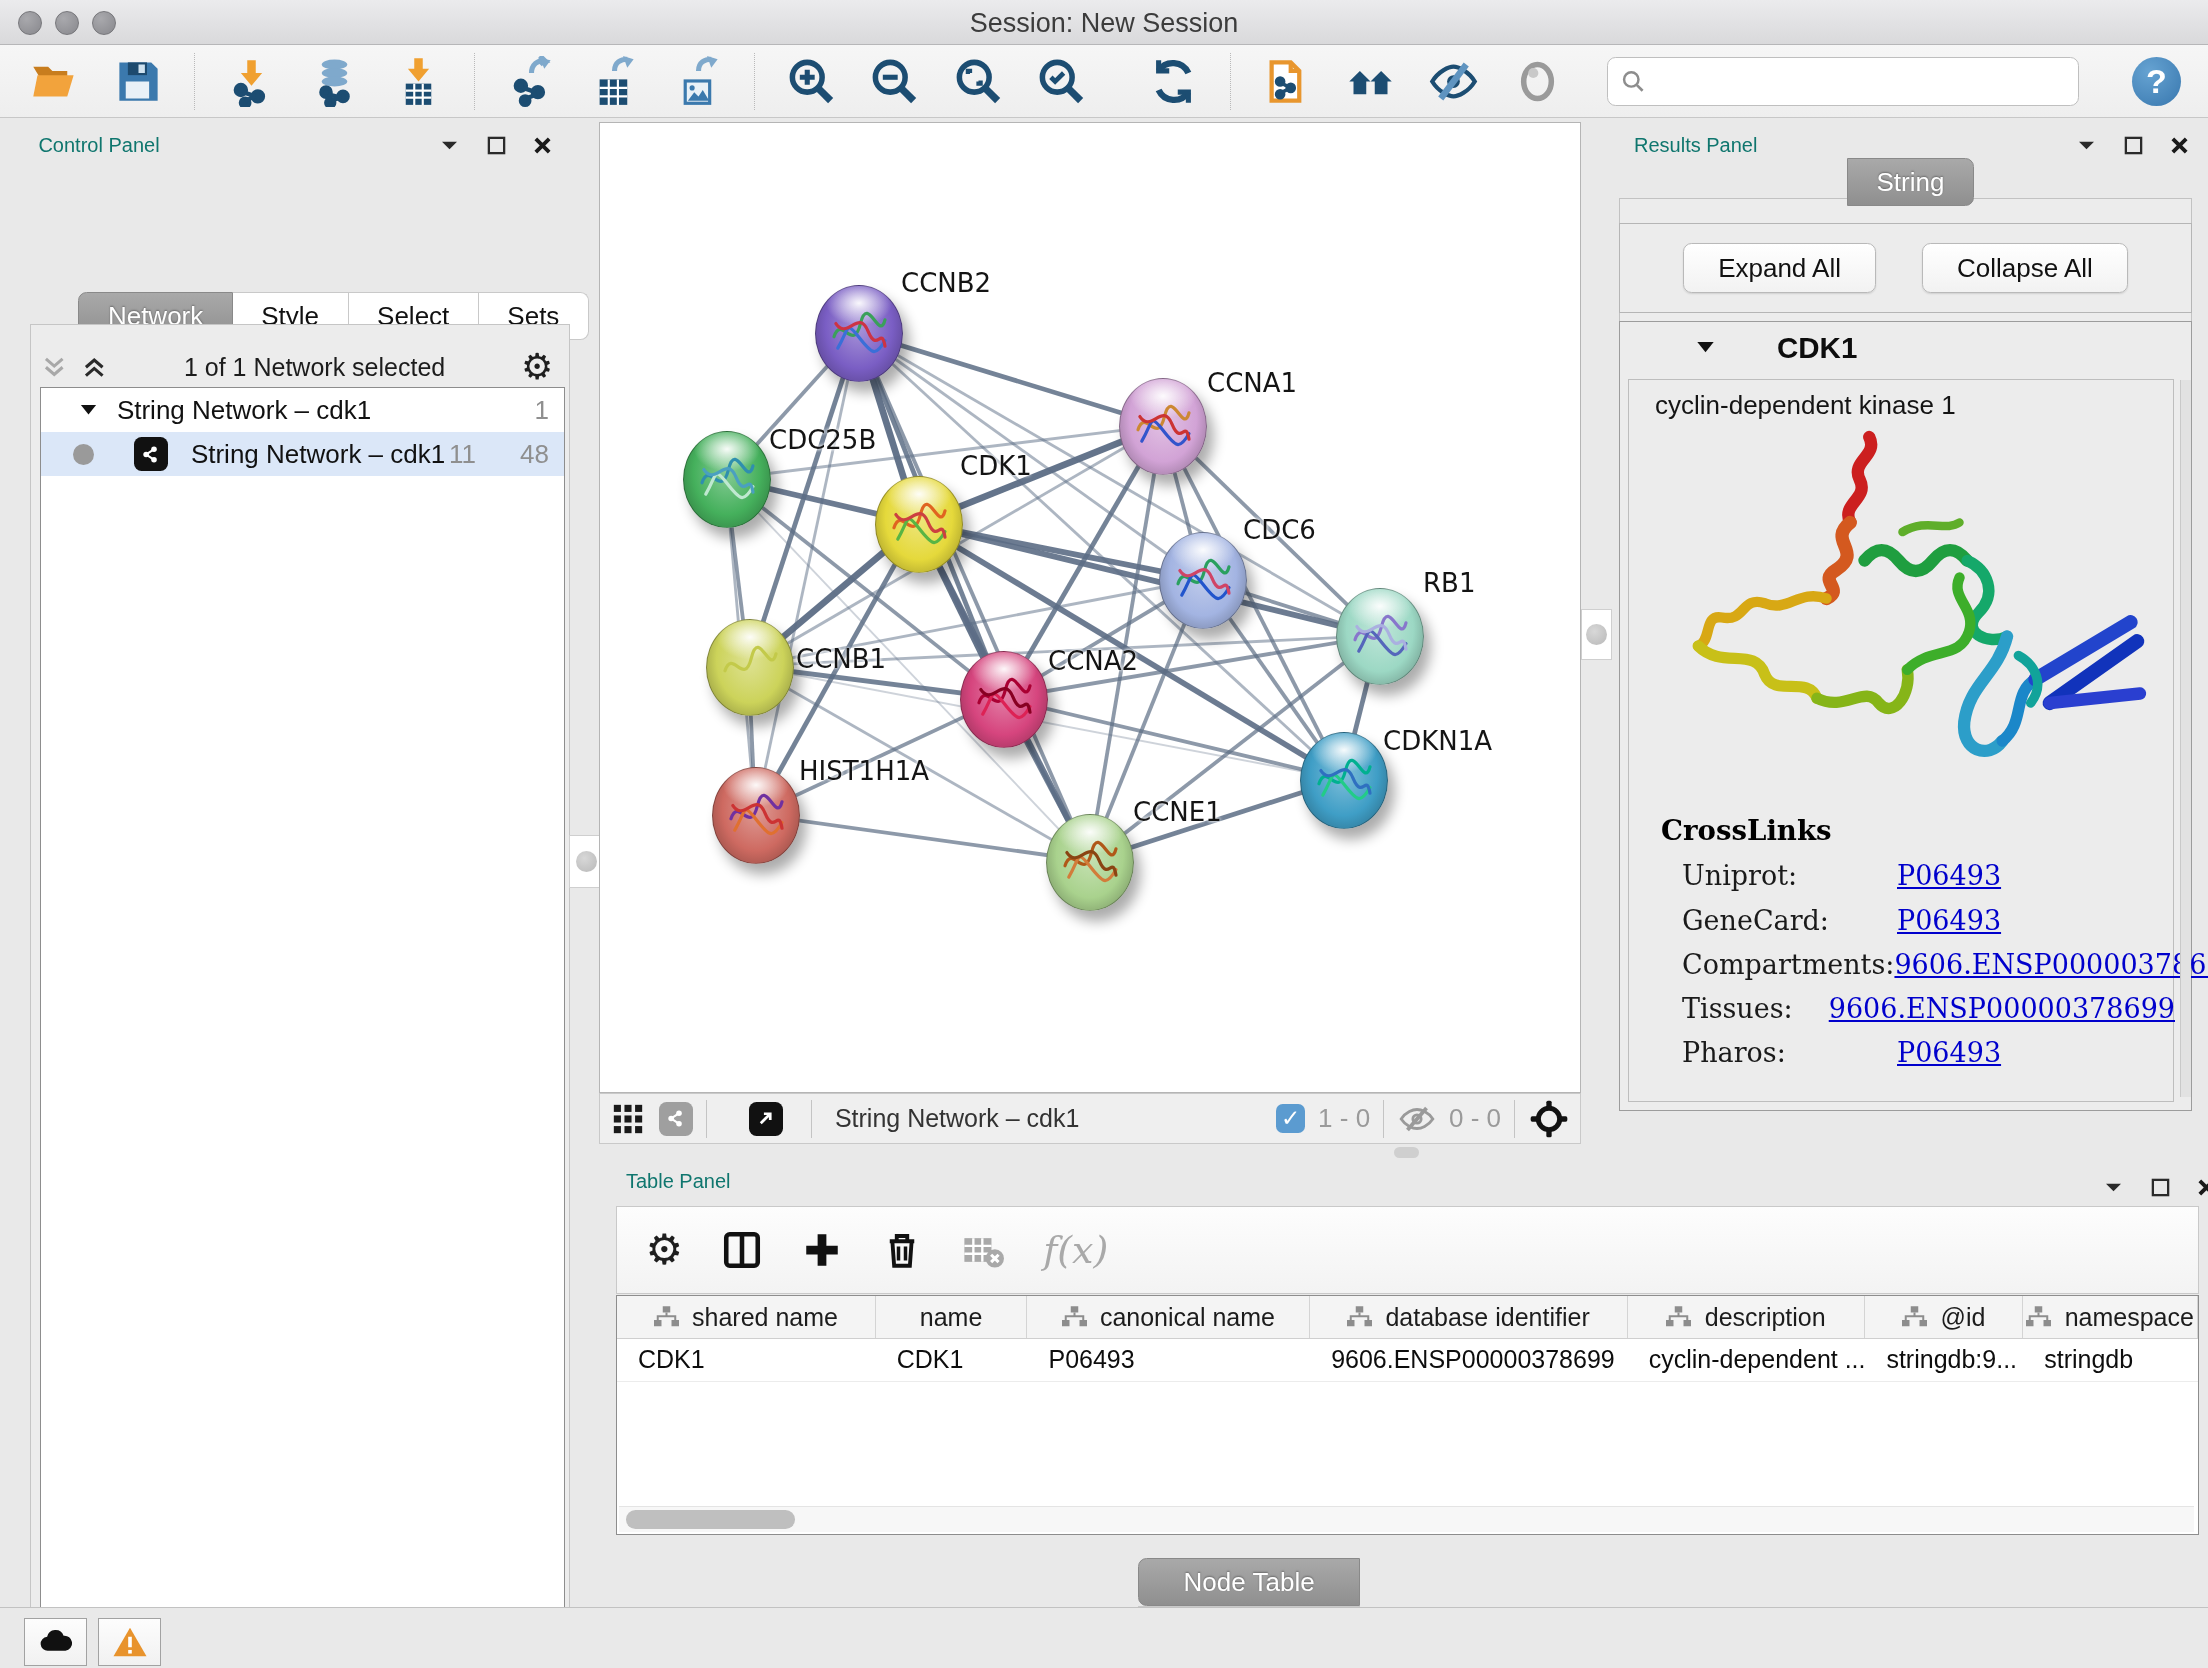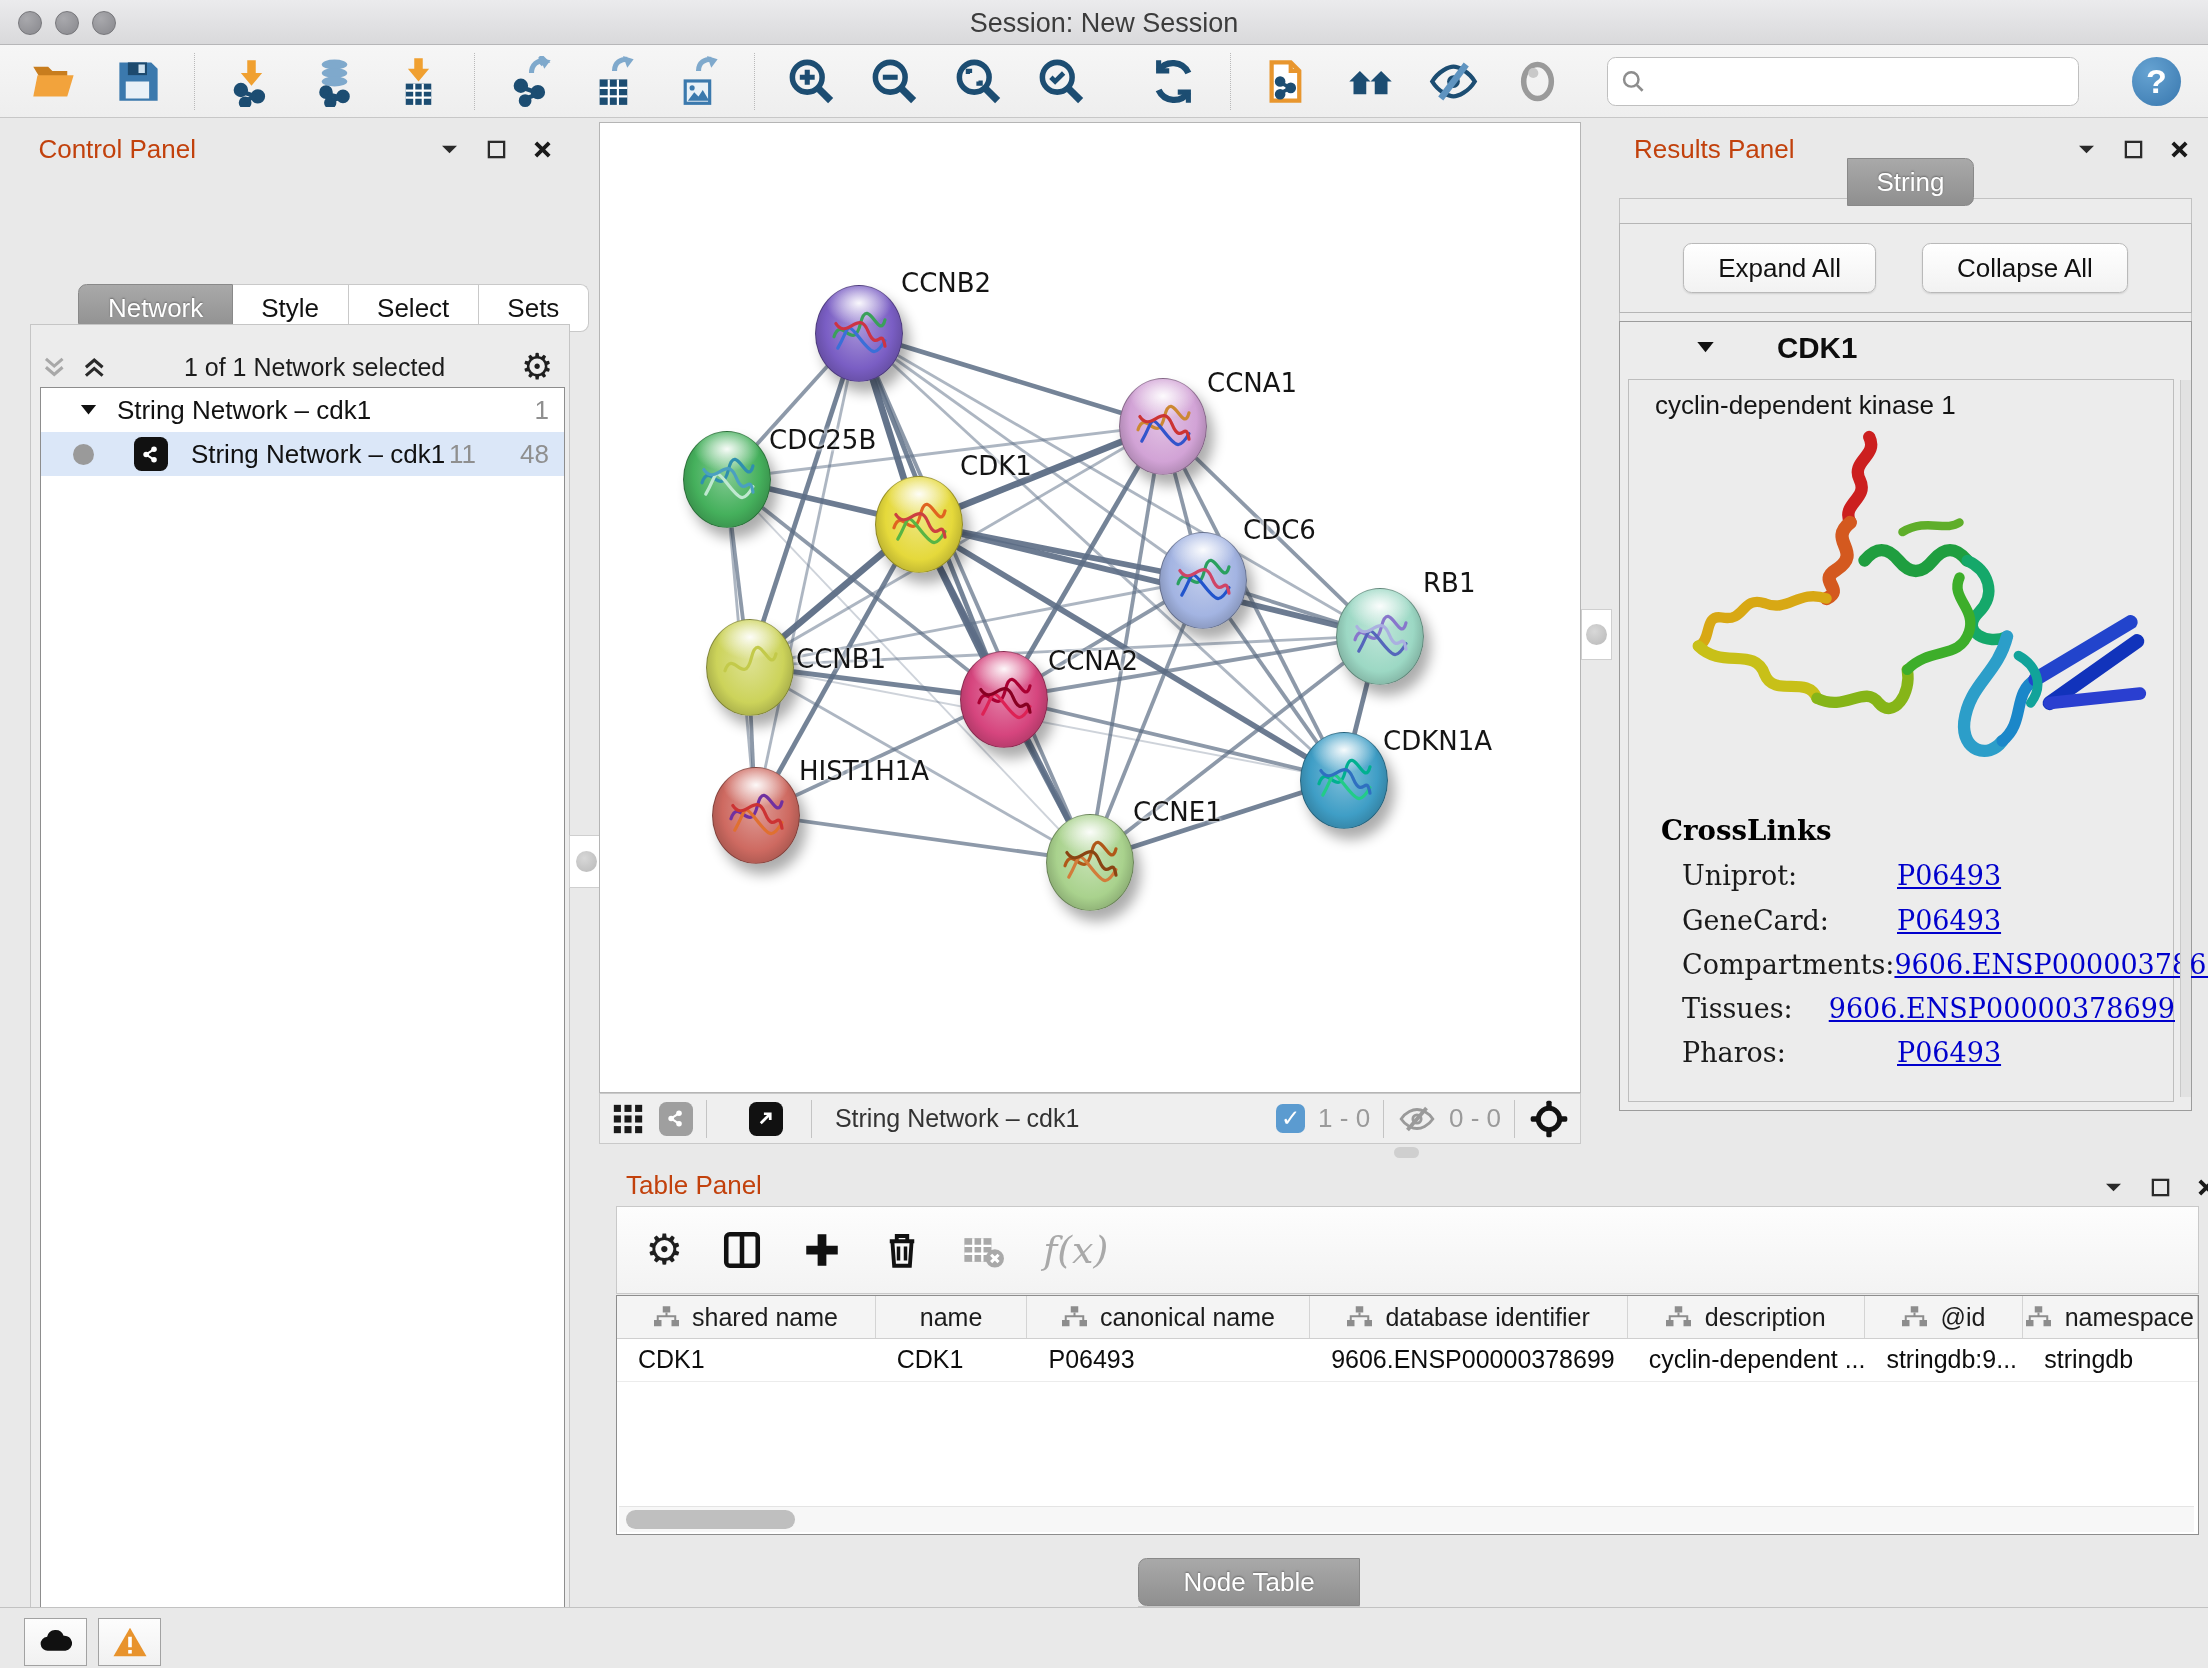--- a/index.html
+++ b/index.html
@@ -27,21 +27,21 @@
   .tb-btn{width:55px;height:55px;display:flex;align-items:center;justify-content:center;flex:0 0 auto;}
   .tb-sep{width:0;height:57px;border-left:1.9px dotted #b9b9b9;flex:0 0 auto;}
   #search-wrap{margin-left:auto;width:472px;height:49px;background:#fff;
     border:1px solid #bfbfbf;border-radius:8.6px;display:flex;align-items:center;
     padding:0 13.3px;box-sizing:border-box;gap:9.5px;flex:0 0 auto;}
   #search-wrap input{border:none;outline:none;font-size:25px;width:100%;background:transparent;}
   #help-btn{width:49px;height:49px;border-radius:50%;flex:0 0 auto;margin-left:25px;
     background:radial-gradient(circle at 35% 30%,#66a3d2,#3877ae);
     color:#fff;font-size:34px;font-weight:bold;display:flex;align-items:center;justify-content:center;}
   
-  .panel-title{font-size:26px;color:#c2410c;}
+  .panel-title{font-size:20px;color:#0f766e;}
   .panel-icons{display:flex;gap:25px;align-items:center;}
   .seg{display:inline-flex;}
   .seg .seg-btn{background:#fff;border:1px solid #c9c9c9;border-left-width:0;
     font-size:26px;color:#111;padding:6.7px 28.5px;line-height:1.25;}
   .seg .seg-btn:first-child{border-left-width:1px;border-radius:8.6px 0 0 8.6px;}
   .seg .seg-btn:last-child{border-radius:0 8.6px 8.6px 0;}
   .seg .sel{background:linear-gradient(#a9a9a9,#8f8f8f);color:#fff;
     border-color:#898989;text-shadow:0 -1px 1.9px rgba(0,0,0,.35);}
   
   #control-panel{left:11.4px;top:124px;width:559px;height:1469px;}
@@ -293,21 +293,21 @@
           <path d="M4 4l8 8 8-8z" fill="#2a2a2a"></path>
         </svg>
       <svg width="21" height="21" viewBox="0 0 22 22">
           <rect x="3" y="3" width="16" height="16" fill="none" stroke="#2a2a2a" stroke-width="2.4"></rect>
         </svg>
       <svg width="21" height="21" viewBox="0 0 22 22">
           <path d="M4 4l14 14M18 4L4 18" stroke="#1a1a1a" stroke-width="4"></path>
         </svg>
     </span>
   </div>
-  <div class="abs seg" style="left:67px;top:160px">
+  <div class="abs seg" style="left:67px;top:168px">
     <button class="seg-btn sel">Network</button>
     <button class="seg-btn">Style</button>
     <button class="seg-btn">Select</button>
     <button class="seg-btn">Sets</button>
   </div>
   <div id="cp-content" class="abs"></div>
   <div id="cp-status" class="abs">
     <svg width="28.5" height="28.5" viewBox="0 0 24 24">
         <path d="M5 5l7 6 7-6M5 12l7 6 7-6" fill="none" stroke="#a8a8a8" stroke-width="2.6"></path>
       </svg>

